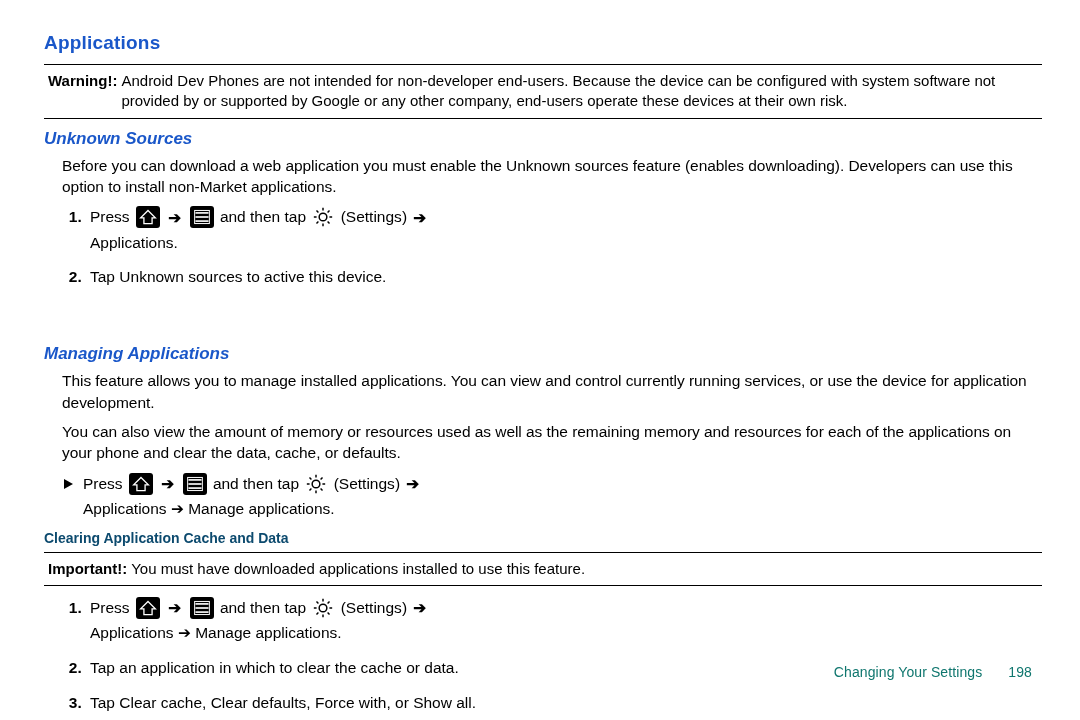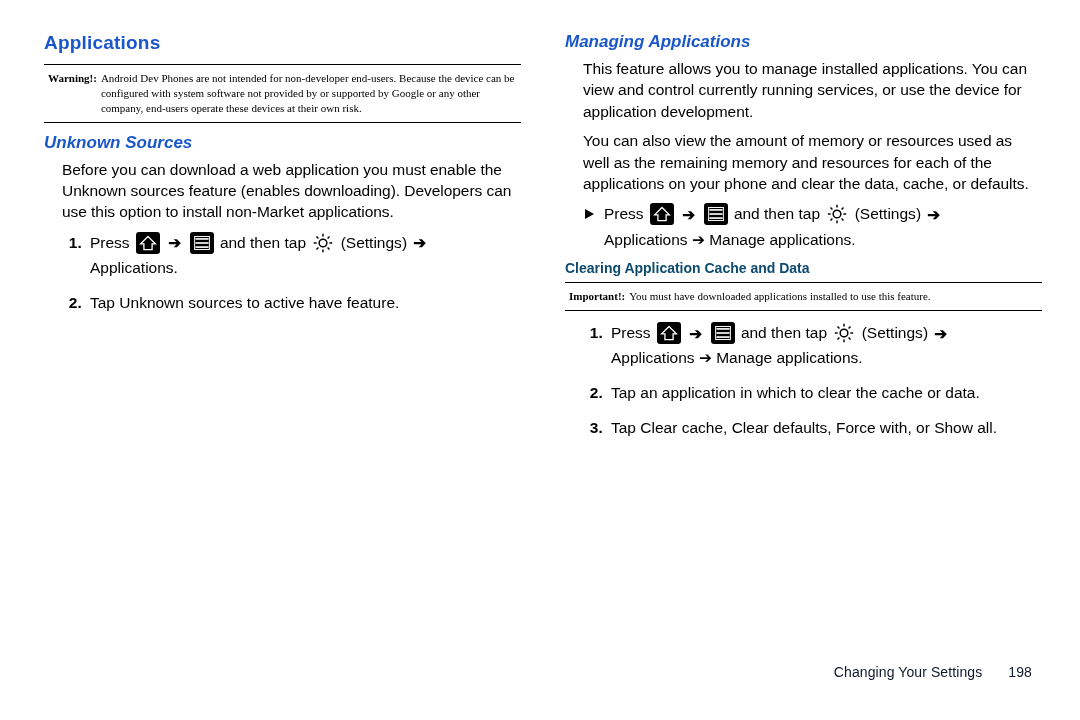--- a/index.html
+++ b/index.html
@@ -8,21 +8,21 @@
     background: #fff;
     font-family: Arial, Helvetica, sans-serif;
     color: #000;
     width: 1080px;
     height: 720px;
     box-sizing: border-box;
     overflow: hidden;
   }
   .page {
     display: flex;
-    flex-direction: row;
+    flex-direction: column;
     padding: 32px 38px 20px 44px;
     gap: 44px;
     box-sizing: border-box;
     height: 690px;
   }
   .col {
     flex: 1;
     min-width: 0;
   }
   .h-blue {
@@ -51,24 +51,23 @@
     margin: 0 0 8px 18px;
     letter-spacing: -0.05px;
   }
   .box {
     border-top: 1.5px solid #000;
     border-bottom: 1.5px solid #000;
     padding: 6px 4px 6px 4px;
     margin: 6px 0 10px 0;
   }
   .box-text {
-    font-size: 11px;
+    font-size: 15px;
     line-height: 1.35;
     display: flex;
-    font-family: Liberation Serif, serif;
   }
   .box-label {
     font-weight: bold;
     white-space: nowrap;
     padding-right: 4px;
   }
   .box-body {
     flex: 1;
   }
   ol.steps {
@@ -127,21 +126,21 @@
     font-weight: bold;
     vertical-align: middle;
     margin: 0 2px;
   }
   .bold { font-weight: normal; }
   .footer {
     position: absolute;
     right: 48px;
     bottom: 40px;
     font-size: 14px;
-    color: #0f172a;
+    color: #0f766e;
     letter-spacing: 0.1px;
     text-align: right;
   }
   .footer .pg { margin-left: 22px; }
 </style>
 </head>
 <body>
 
 <div class="page">
 
@@ -182,21 +181,21 @@
                 <circle cx="12" cy="12" r="4.2"></circle>
                 <path d="M12 2v3M12 19v3M2 12h3M19 12h3M4.9 4.9l2.1 2.1M17 17l2.1 2.1M19.1 4.9 17 7M7 17l-2.1 2.1"></path>
               </g>
             </svg>
         </span>
         <span class="norm"> (</span><span class="bold">Settings</span><span class="norm">) </span><span class="arrow">➔</span>
         <br>
         <span class="bold">Applications</span><span class="norm">.</span>
       </li>
       <li>
-        <span class="norm">Tap </span><span class="bold">Unknown sources</span><span class="norm"> to active have feature.</span>
+        <span class="norm">Tap </span><span class="bold">Unknown sources</span><span class="norm"> to active this device.</span>
       </li>
     </ol>
   </div>
 
   <div class="col">
     <h3 class="h-blue-italic" style="margin-top:0">Managing Applications</h3>
     <p class="body">This feature allows you to manage installed applications. You can view and control currently running services, or use the device for application development.</p>
     <p class="body">You can also view the amount of memory or resources used as well as the remaining memory and resources for each of the applications on your phone and clear the data, cache, or defaults.</p>
 
     <div class="bullet-row">

